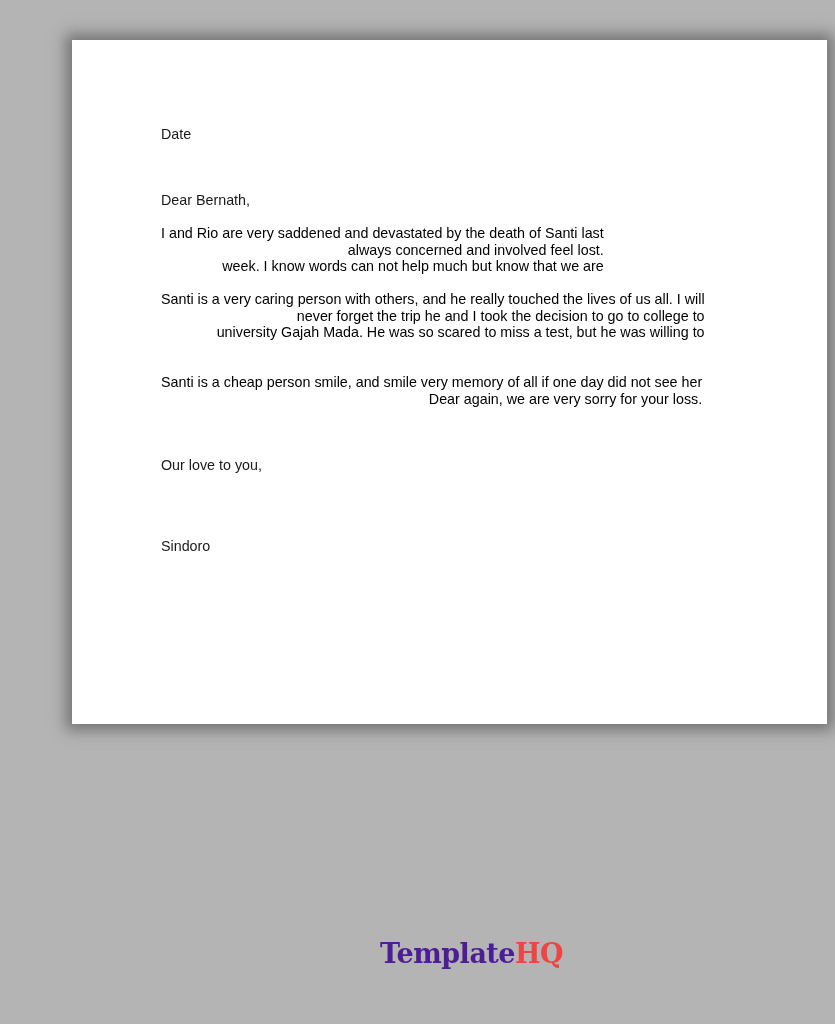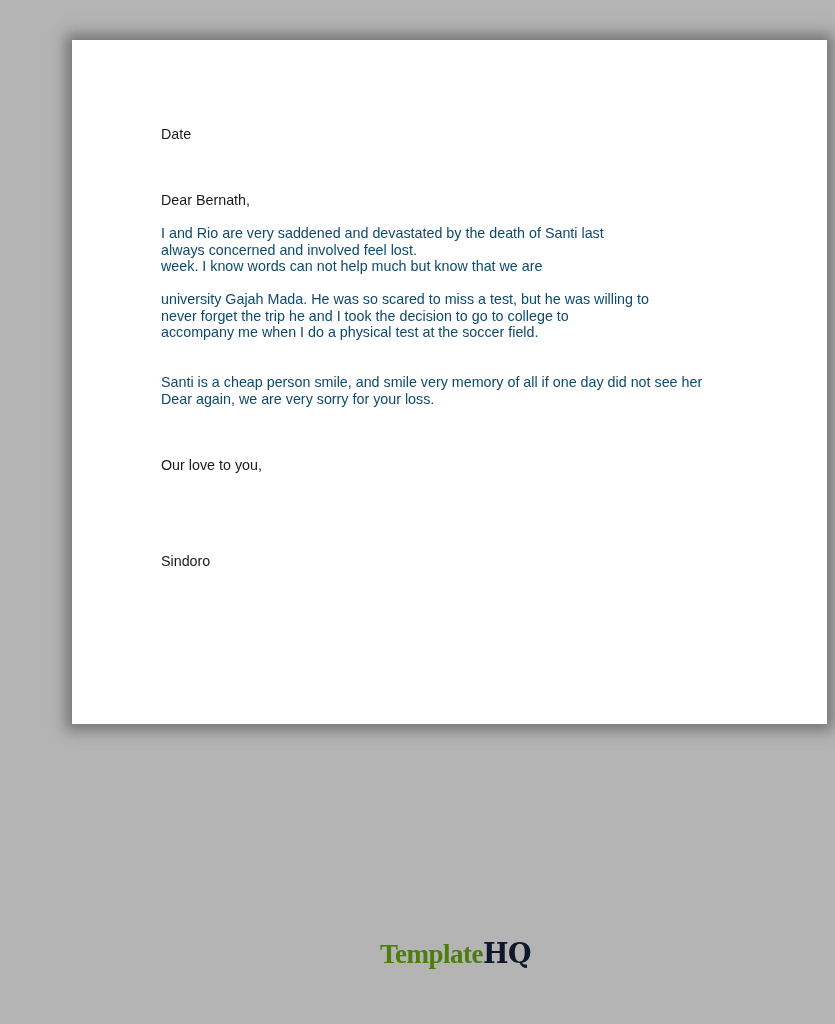--- a/index.html
+++ b/index.html
@@ -19,55 +19,55 @@
     }
     .line, .text {
       position: absolute;
       left: 89px;
       font-size: 14.3px;
       color: #1a1a1a;
       white-space: pre;
       line-height: 16.5px;
     }
     .para { position: absolute; left: 89px; }
-    .para .ln { display: block; font-size: 14.3px; line-height: 16.5px; color: #0c4a6e; white-space: pre; }
+    .para .ln { display: block; font-size: 14.3px; line-height: 16.5px; color: #000000; white-space: pre; text-align: right; }
     .logo {
       position: absolute;
       left: 308px; top: 898px;
       font-family: "DejaVu Serif", serif;
       font-weight: bold;
       font-size: 27px;
       letter-spacing: -0.5px;
     }
-    .logo .a { color: #4d7c0f; font-family: Liberation Serif, serif; }
-    .logo .b { color: #0f172a; }
+    .logo .a { color: #4c1d95; }
+    .logo .b { color: #ef4444; }
   </style>
 </head>
 <body>
 
 <div class="page">
   <div class="line" style="top:86px;">Date</div>
   <div class="line" style="top:152px;">Dear Bernath,</div>
 
   <div class="para" style="top:185px;">
     <span class="ln">I and Rio are very saddened and devastated by the death of Santi last</span>
     <span class="ln">always concerned and involved feel lost.</span>
     <span class="ln">week. I know words can not help much but know that we are</span>
   </div>
 
   <div class="para" style="top:251px;">
+    <span class="ln">Santi is a very caring person with others, and he really touched the lives of us all. I will</span>
+    <span class="ln">never forget the trip he and I took the decision to go to college to</span>
     <span class="ln">university Gajah Mada. He was so scared to miss a test, but he was willing to</span>
-    <span class="ln">never forget the trip he and I took the decision to go to college to</span>
-    <span class="ln">accompany me when I do a physical test at the soccer field.</span>
   </div>
 
   <div class="para" style="top:334px;">
     <span class="ln">Santi is a cheap person smile, and smile very memory of all if one day did not see her</span>
     <span class="ln">Dear again, we are very sorry for your loss.</span>
   </div>
 
   <div class="line" style="top:417px;">Our love to you,</div>
-  <div class="line" style="top:513px;">Sindoro</div>
+  <div class="line" style="top:498px;">Sindoro</div>
 
   <div class="logo">
     <span class="a">Template</span><span class="b">HQ</span>
   </div>
 </div>
 
 </body></html>

